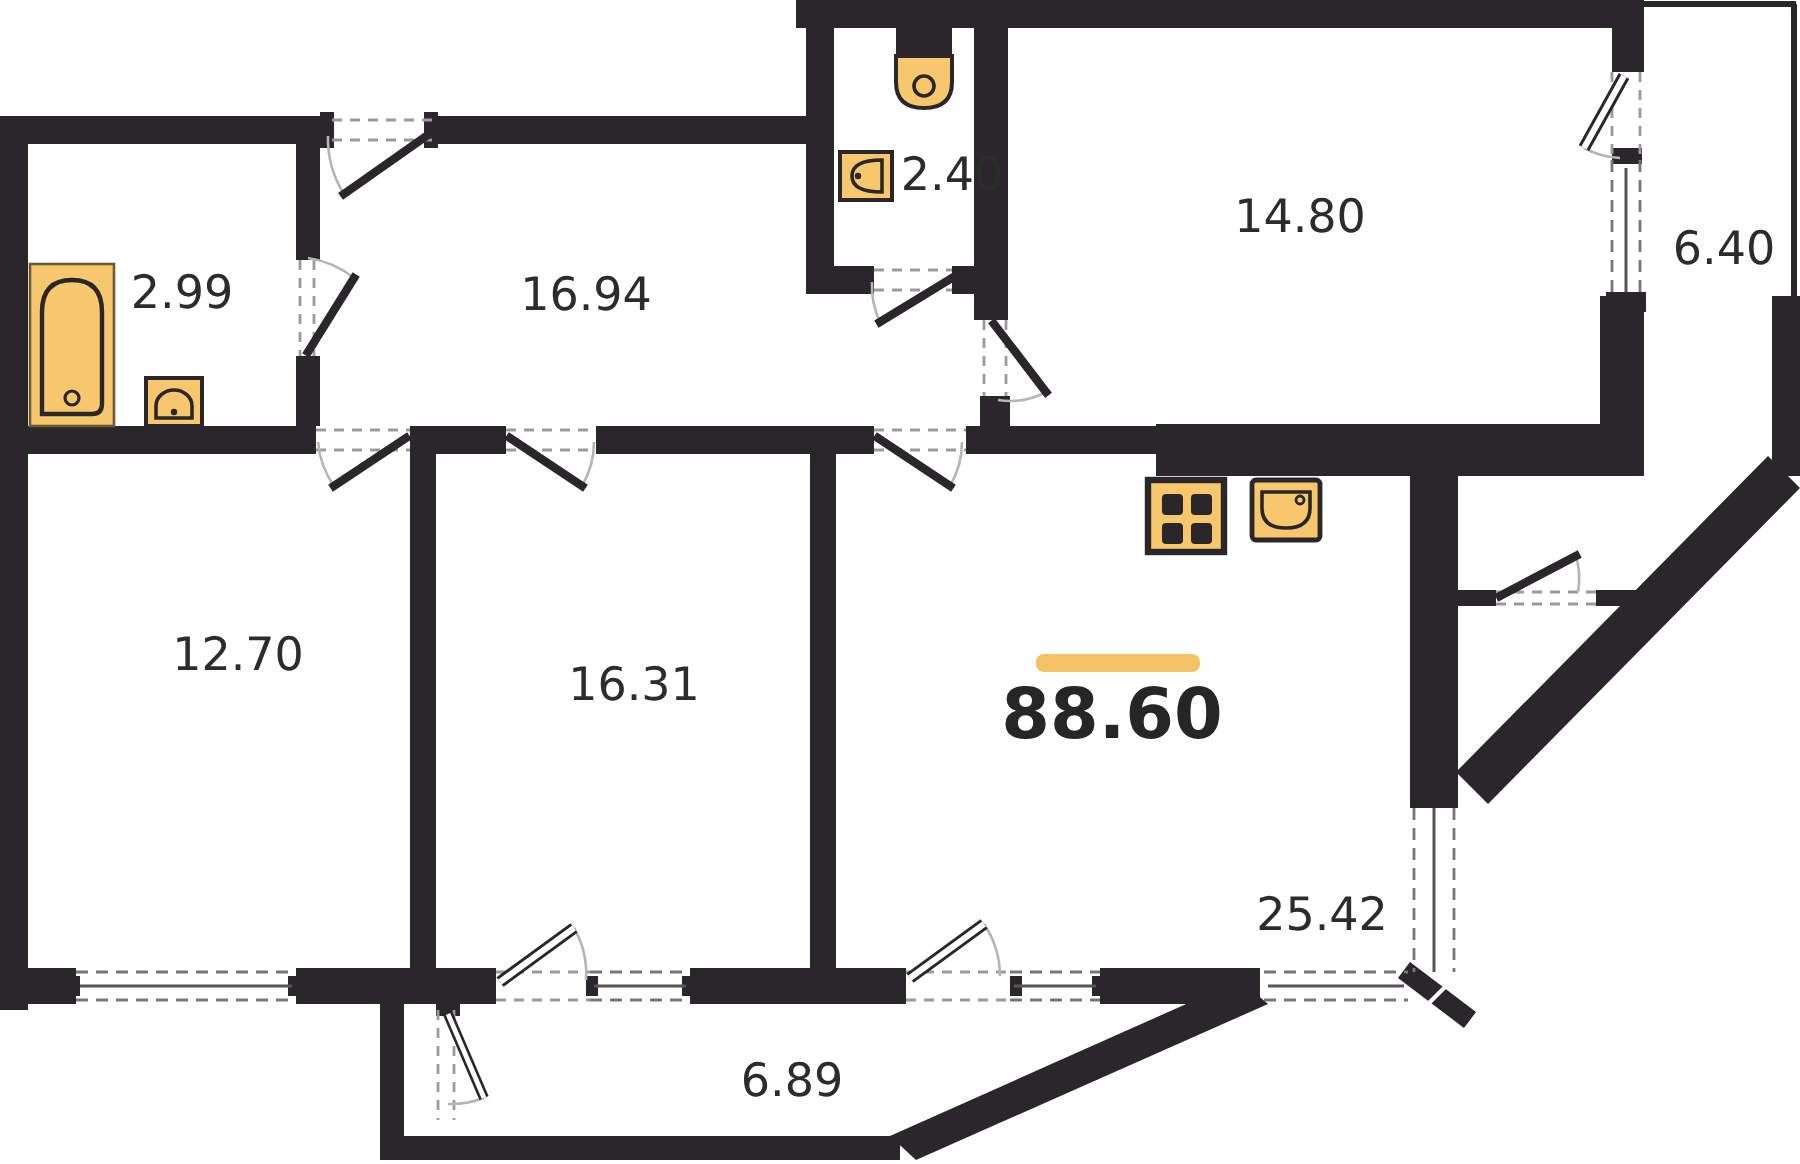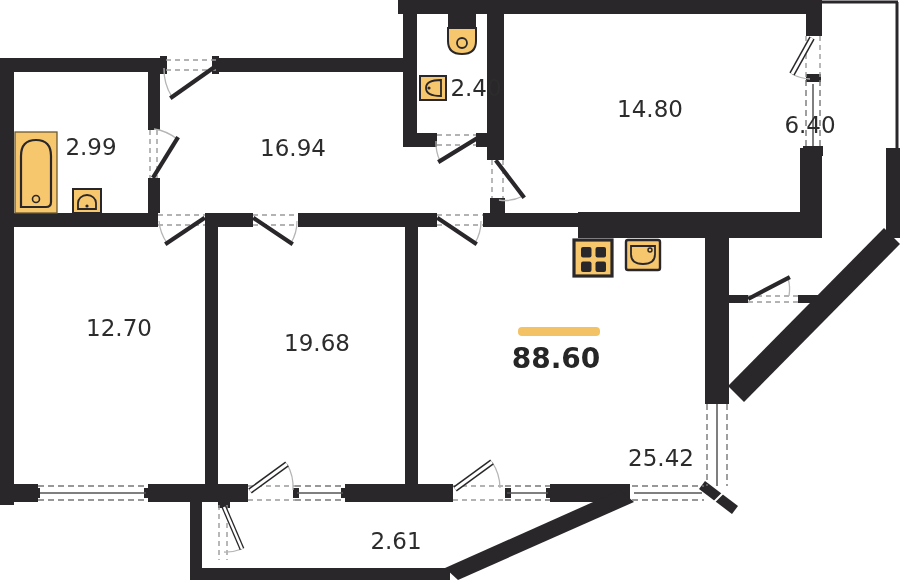--- a/index.html
+++ b/index.html
@@ -7,21 +7,21 @@
     position:relative;width:900px;height:582px;background:#ffffff;overflow:hidden;
     font-family:"DejaVu Sans","Liberation Sans",sans-serif;
   }
   #plan-svg{position:absolute;left:0;top:0;}
   .room-label{
     position:absolute;transform:translate(-50%,-50%);
     color:#2c2c2c;font-size:23px;letter-spacing:0px;white-space:nowrap;
   }
   .total-label{
     position:absolute;transform:translate(-50%,-50%);
-    color:#262626;font-size:28px;font-weight:bold;white-space:nowrap;
+    color:#262626;font-size:35px;font-weight:bold;white-space:nowrap;
   }
   .accent-bar{
     position:absolute;width:82px;height:9px;border-radius:4px;background:#F2C265;
   }
 </style>
 </head>
 <body>
 
 <div id="stage">
 
@@ -230,27 +230,27 @@
   </svg>
 
   <div class="room-label" style="left:91px;top:147px">2.99</div>
 
   <div class="room-label" style="left:293px;top:148px">16.94</div>
 
   <div class="room-label" style="left:476px;top:88px">2.40</div>
 
   <div class="room-label" style="left:650px;top:109px">14.80</div>
 
-  <div class="room-label" style="left:810px;top:125px">6.40</div>
+  <div class="room-label" style="left:862px;top:125px">6.40</div>
 
   <div class="room-label" style="left:119px;top:328px">12.70</div>
 
-  <div class="room-label" style="left:317px;top:343px">19.68</div>
+  <div class="room-label" style="left:317px;top:343px">16.31</div>
 
   <div class="accent-bar" style="left:518px;top:327px"></div>
 
   <div class="total-label" style="left:556px;top:358px">88.60</div>
 
   <div class="room-label" style="left:661px;top:458px">25.42</div>
 
-  <div class="room-label" style="left:396px;top:541px">2.61</div>
+  <div class="room-label" style="left:396px;top:541px">6.89</div>
 
 </div>
 
 </body></html>

